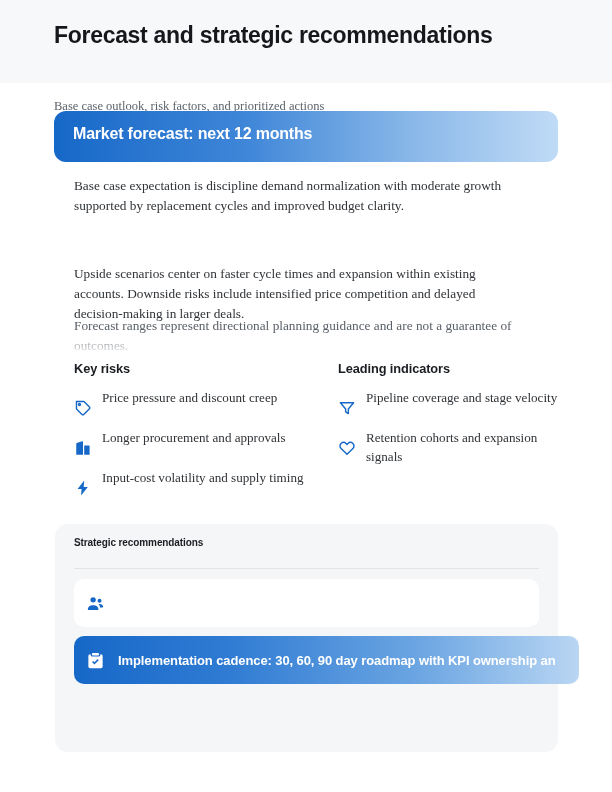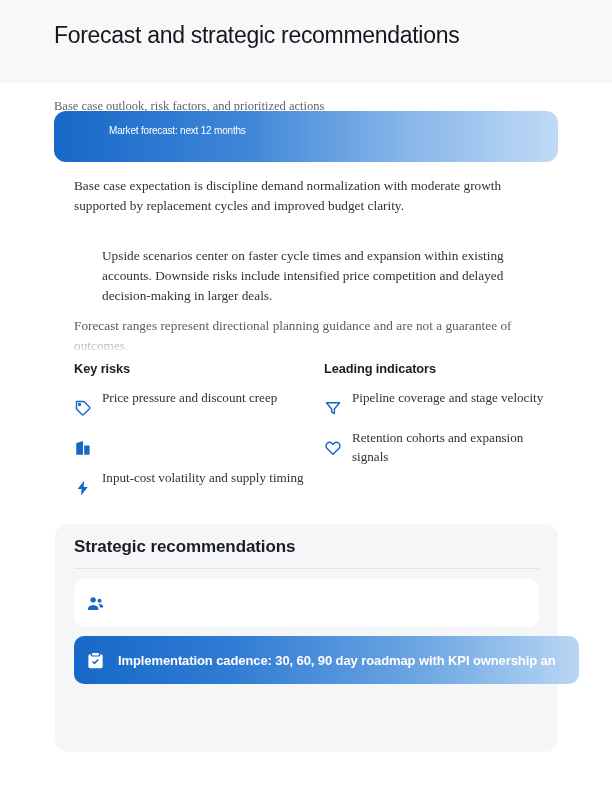--- a/index.html
+++ b/index.html
@@ -22,21 +22,21 @@
     top: 0;
     width: 612px;
     height: 83px;
     background: #f7f8fa;
   }
   .page-title {
     position: absolute;
     left: 54px;
     top: 22px;
     font-family: "Liberation Sans", sans-serif;
-    font-weight: normal;
+    font-weight: bold;
     font-size: 23px;
     letter-spacing: -0.3px;
     color: #15171a;
     white-space: nowrap;
   }
   .page-subtitle {
     position: absolute;
     left: 54px;
     top: 55px;
     font-family: "Liberation Serif", serif;
@@ -54,55 +54,54 @@
     width: 504px;
     height: 51px;
     border-radius: 12px;
     background: linear-gradient(90deg, #1668c8 0%, #3f86d8 38%, #87b6e8 70%, #c0dbf6 100%);
   }
   .section-banner-label {
     position: absolute;
     left: 19px;
     top: 14px;
     font-family: "Liberation Sans", sans-serif;
-    font-weight: normal;
-    font-size: 10px;
+    font-weight: bold;
+    font-size: 16px;
     color: #ffffff;
     letter-spacing: -0.2px;
     white-space: nowrap;
-    margin-left: 36px;
   }
 
   
   .body-copy {
     position: absolute;
     left: 74px;
     width: 446px;
     font-family: "Liberation Serif", serif;
     font-size: 13.3px;
     line-height: 20px;
     color: #2f3337;
   }
   .para-1 { top: 176px; }
-  .para-2 { top: 246px; margin-left: 28px; }
+  .para-2 { top: 264px; }
   .para-3 {
     top: 316px;
     color: #5a6068;
     -webkit-mask-image: linear-gradient(180deg, #000 0%, #000 42%, rgba(0,0,0,0.18) 88%, rgba(0,0,0,0) 100%);
     mask-image: linear-gradient(180deg, #000 0%, #000 42%, rgba(0,0,0,0.18) 88%, rgba(0,0,0,0) 100%);
   }
 
   
   .col {
     position: absolute;
     top: 361px;
     width: 232px;
   }
   .col-left  { left: 74px; }
-  .col-right { left: 324px; }
+  .col-right { left: 338px; }
   .col-heading {
     font-family: "Liberation Sans", sans-serif;
     font-weight: bold;
     font-size: 12.8px;
     color: #1a1d21;
     margin: 0 0 12px 0;
     letter-spacing: -0.1px;
   }
   .col-item {
     display: flex;
@@ -135,21 +134,21 @@
     height: 228px;
     background: #f5f6f8;
     border-radius: 13px;
   }
   .rec-panel-heading {
     position: absolute;
     left: 19px;
     top: 13px;
     font-family: "Liberation Sans", sans-serif;
     font-weight: bold;
-    font-size: 17px;
+    font-size: 10px;
     color: #1a1d21;
     letter-spacing: -0.1px;
   }
   .rec-divider {
     position: absolute;
     left: 19px;
     top: 44px;
     width: 465px;
     height: 1px;
     background: #e0e3e7;
@@ -241,20 +240,21 @@
     </span>
     <span class="col-item-text">Price pressure and discount creep</span>
   </div>
 
   <div class="col-item">
     <span class="col-item-icon">
       <svg viewBox="0 0 24 24" fill="currentColor">
         <path d="M3 21V6.2a1 1 0 0 1 .7-1l7-2.1a1 1 0 0 1 1.3 1V21Zm10.6 0V8.8h6.2a1 1 0 0 1 1 1V21ZM5.6 8.3h1.9v1.9H5.6Zm3.6 0h1.9v1.9H9.2Zm-3.6 3.6h1.9v1.9H5.6Zm3.6 0h1.9v1.9H9.2Zm-3.6 3.6h1.9v1.9H5.6Zm3.6 0h1.9v1.9H9.2Zm6.1-4.6h1.8v1.8h-1.8Zm0 3.6h1.8v1.8h-1.8Z"></path>
       </svg>
     </span>
+    <span class="col-item-text">Longer procurement and approvals</span>
   </div>
 
   <div class="col-item">
     <span class="col-item-icon">
       <svg viewBox="0 0 24 24" fill="currentColor">
         <path d="M13.6 2 4.8 13.2h5.3L9.4 22l9-11.4h-5.5L13.6 2Z"></path>
       </svg>
     </span>
     <span class="col-item-text">Input-cost volatility and supply timing</span>
   </div>

